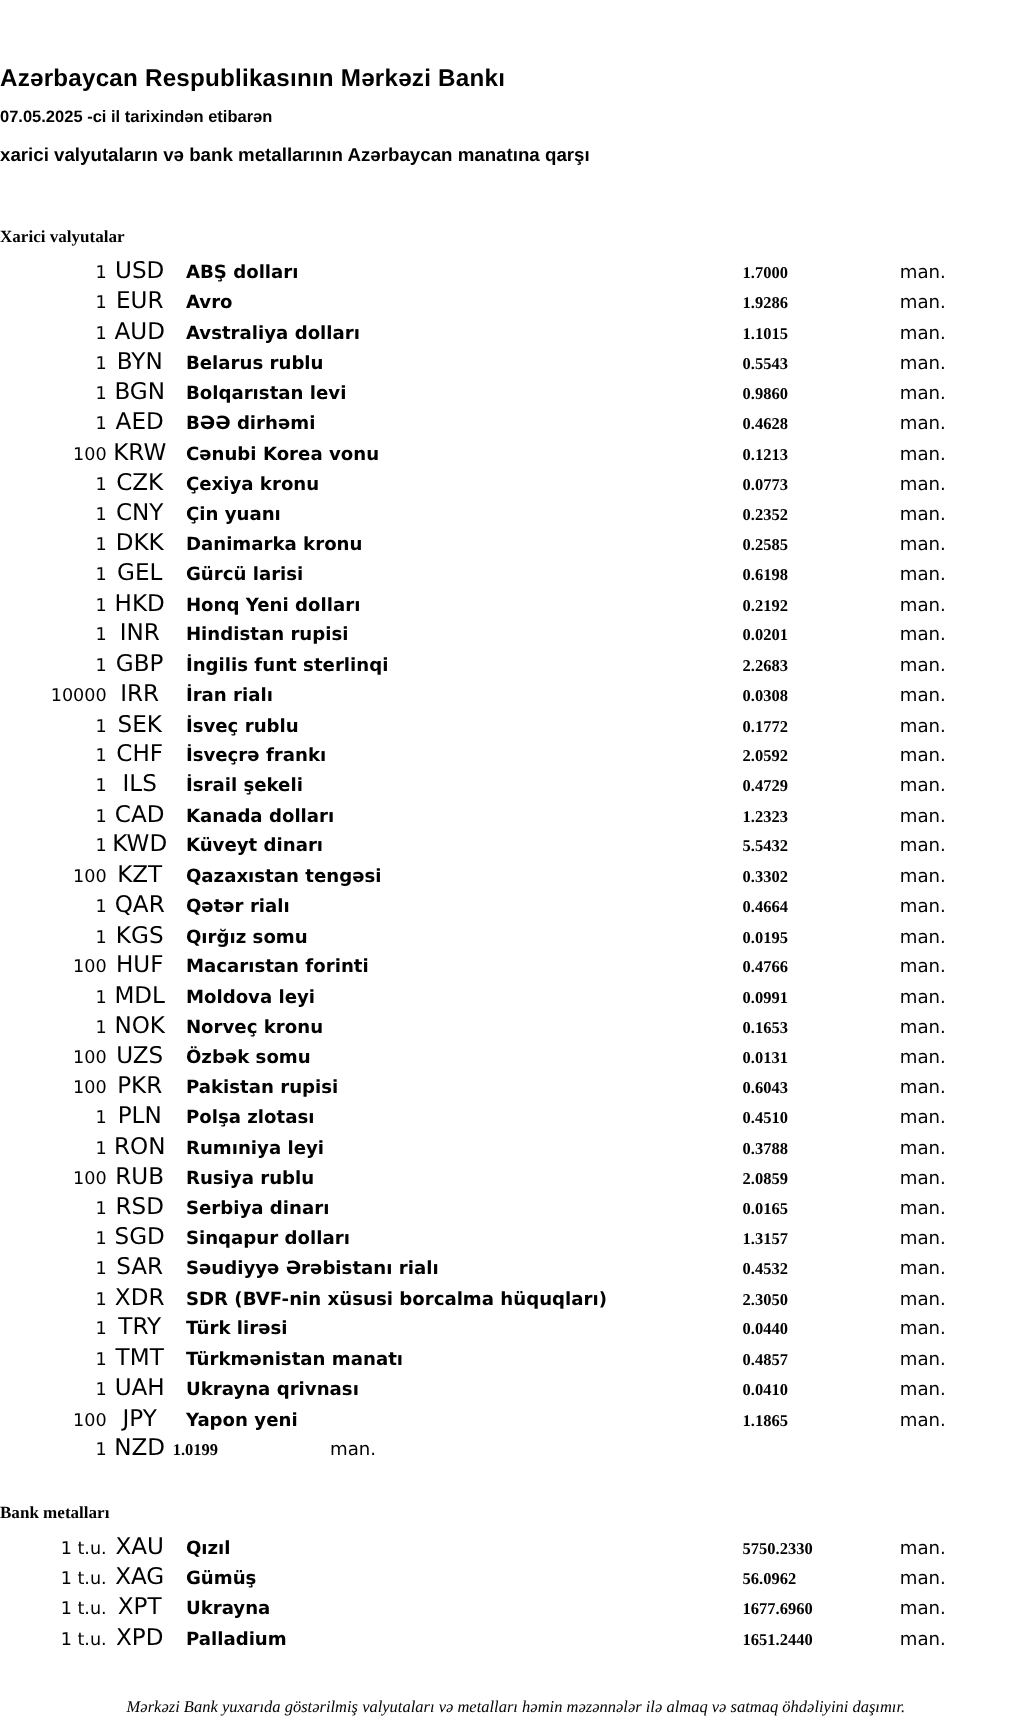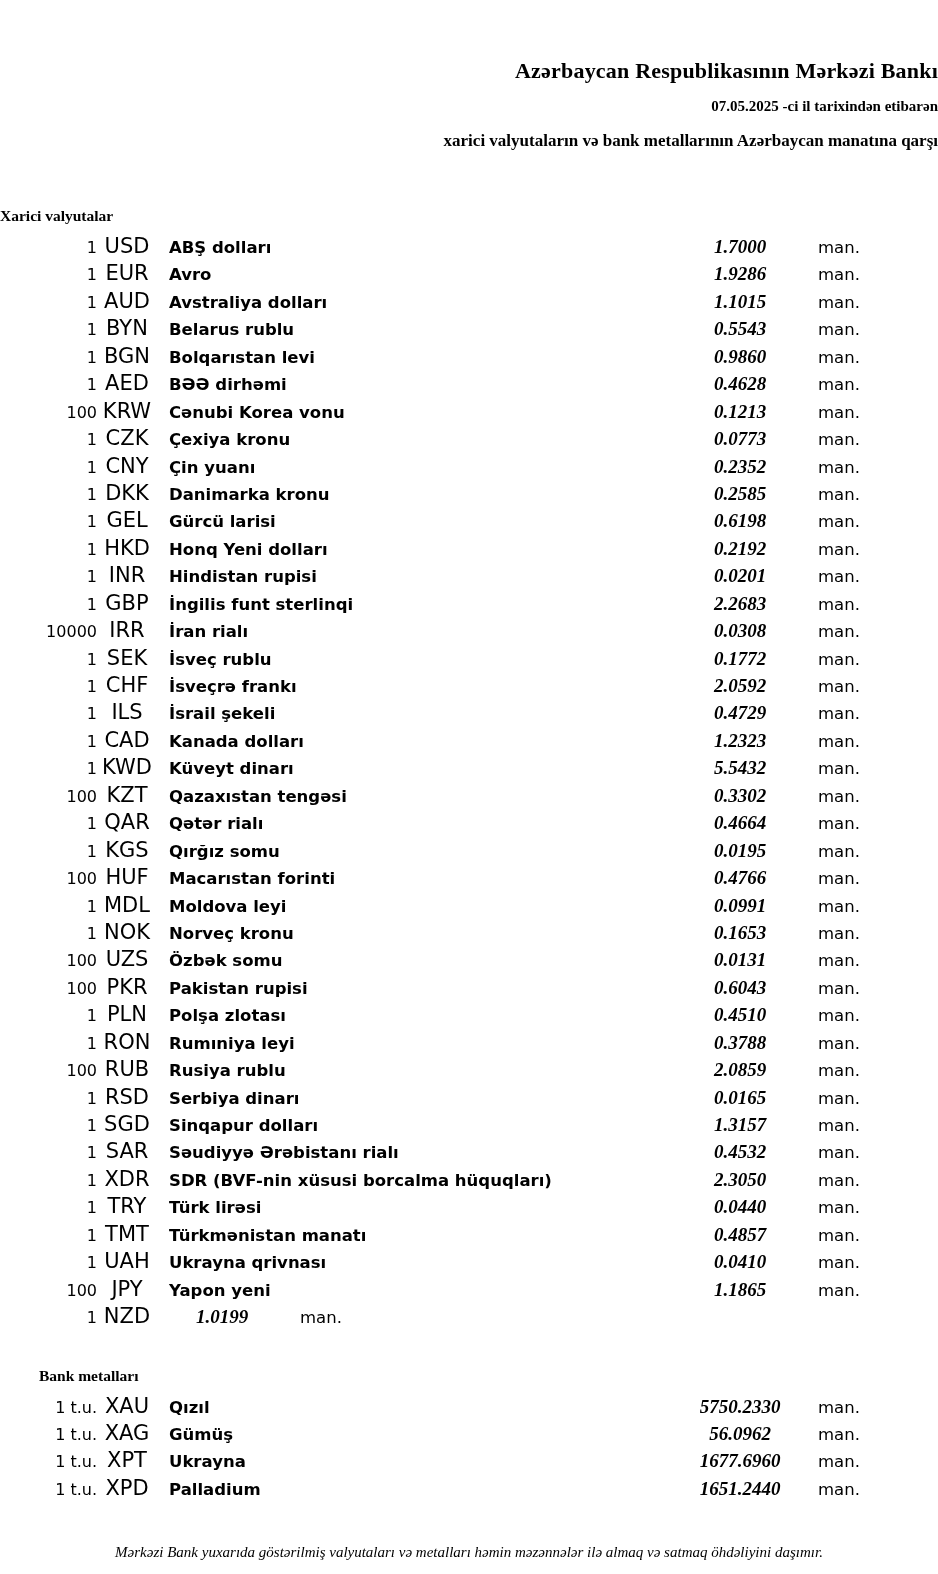--- a/index.html
+++ b/index.html
@@ -11,25 +11,24 @@
     position: relative;
     width: 938px;
     height: 1574px;
     margin: 0 auto;
     background: #ffffff;
     color: #000000;
     font-family: "DejaVu Sans", sans-serif;
     overflow: hidden;
   }
   .header {
-    text-align: right;
+    text-align: left;
     padding-top: 58px;
-    font-family: Liberation Serif, serif;
+    font-family: Liberation Sans, sans-serif;
     font-weight: bold;
-    padding-left: 30px;
   }
   .title {
     font-size: 22px;
     margin: 0 0 14px 0;
     letter-spacing: 0.2px;
   }
   .date-line {
     font-size: 15px;
     margin: 0 0 16px 0;
   }
@@ -38,21 +37,20 @@
     margin: 0;
   }
   .section-heading {
     font-family: "Liberation Serif", serif;
     font-weight: bold;
     font-size: 15.5px;
     margin-top: 56px;
   }
   .section-heading.metals {
     margin-top: 36px;
-    margin-left: 39px;
   }
   .rows {
     margin-top: 8px;
   }
   .row {
     display: flex;
     align-items: baseline;
     height: 27.45px;
     line-height: 27.45px;
     white-space: nowrap;
@@ -69,25 +67,24 @@
   }
   .name {
     flex: 1;
     padding-left: 12px;
     font-size: 16.5px;
     overflow: hidden;
     font-weight: bold;
   }
   .rate {
     width: 130px;
-    text-align: center;
+    text-align: left;
     font-family: "Liberation Serif", serif;
-    font-style: italic;
     font-weight: bold;
-    font-size: 19px;
+    font-size: 15px;
   }
   .unit {
     width: 120px;
     padding-left: 13px;
     font-size: 16.5px;
   }
   .footer-note {
     margin-top: 42px;
     text-align: center;
     font-family: "Liberation Serif", serif;

